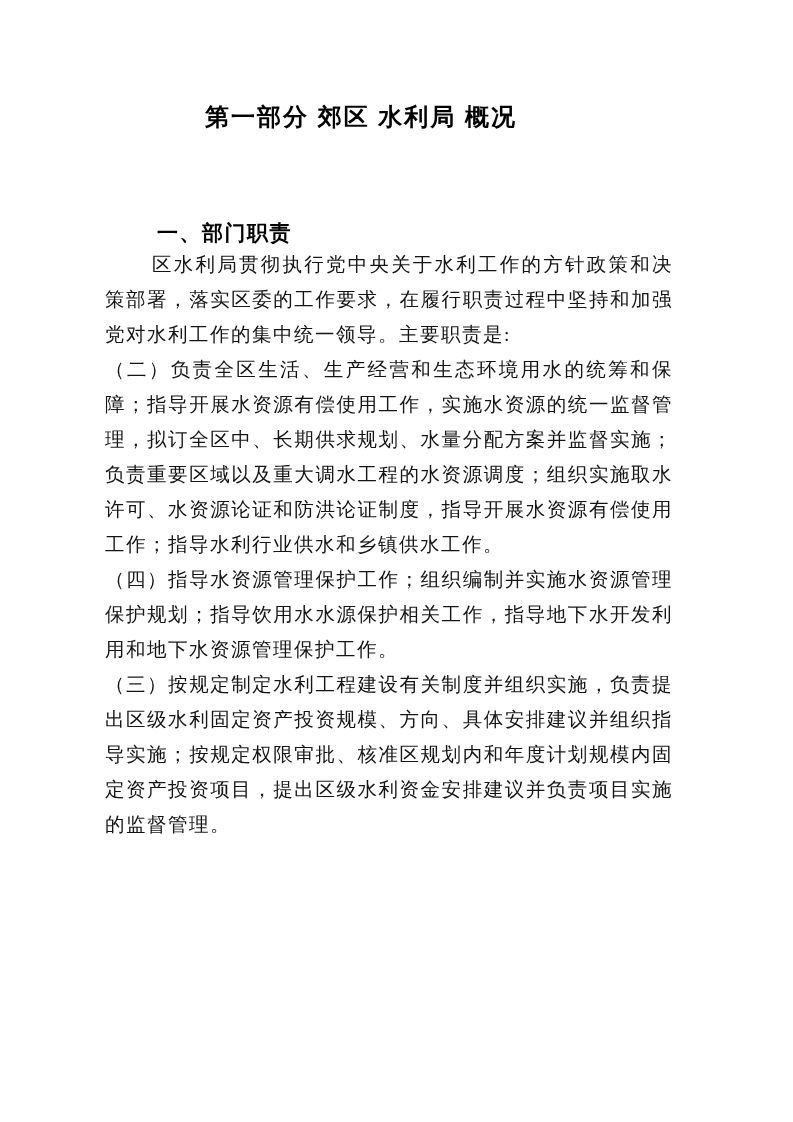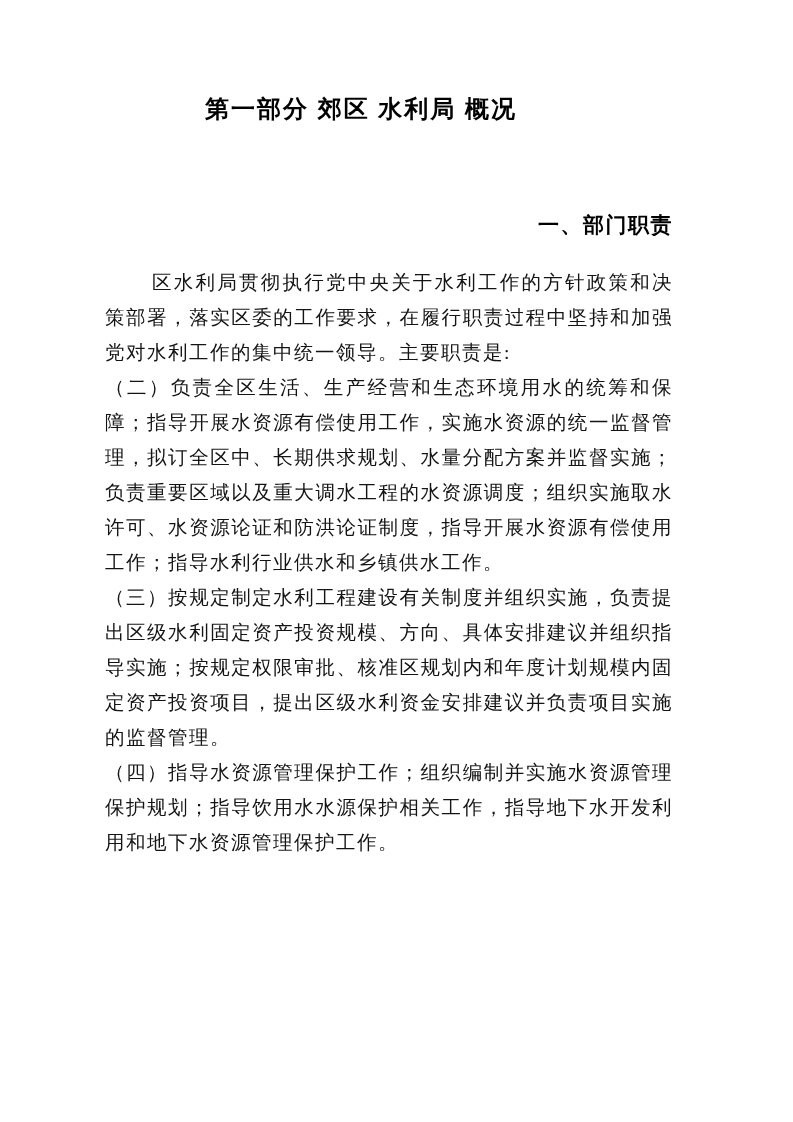--- a/index.html
+++ b/index.html
@@ -11,21 +11,21 @@
     position: relative;
     width: 793px;
     height: 1122px;
     background: #ffffff;
     overflow: hidden;
     color: #111111;
   }
   .content {
     position: absolute;
     left: 105px;
-    top: 0;
+    top: 8px;
     width: 568px;
   }
   .doc-title {
     margin: 92px 0 0 0;
     padding-right: 56px;
     font-family: "Liberation Sans", sans-serif;
     font-weight: 700;
     font-size: 24px;
     line-height: 34px;
     letter-spacing: 2px;
@@ -34,24 +34,22 @@
     white-space: pre;
   }
   .section-heading {
     margin: 84px 0 0 52px;
     font-family: "Liberation Sans", sans-serif;
     font-weight: 700;
     font-size: 21px;
     line-height: 29px;
     letter-spacing: 1.5px;
     color: #000000;
-    text-align: right;
   }
   .doc-body {
-    margin-top: 26px;
     font-family: "Liberation Serif", serif;
     font-size: 19.5px;
     line-height: 35px;
     letter-spacing: 1.5px;
     text-align: justify;
     color: #141414;
   }
   .doc-body p {
     margin: 0;
     padding: 0;
@@ -65,17 +63,17 @@
 
 <div class="page">
   <div class="content">
     <h1 class="doc-title">第一部分 郊区 水利局 概况</h1>
 
     <h2 class="section-heading">一、部门职责</h2>
 
     <div class="doc-body">
       <p class="first-indent">区水利局贯彻执行党中央关于水利工作的方针政策和决策部署，落实区委的工作要求，在履行职责过程中坚持和加强党对水利工作的集中统一领导。主要职责是:</p>
       <p>（二）负责全区生活、生产经营和生态环境用水的统筹和保障；指导开展水资源有偿使用工作，实施水资源的统一监督管理，拟订全区中、长期供求规划、水量分配方案并监督实施；负责重要区域以及重大调水工程的水资源调度；组织实施取水许可、水资源论证和防洪论证制度，指导开展水资源有偿使用工作；指导水利行业供水和乡镇供水工作。</p>
+      <p>（四）指导水资源管理保护工作；组织编制并实施水资源管理保护规划；指导饮用水水源保护相关工作，指导地下水开发利用和地下水资源管理保护工作。</p>
       <p>（三）按规定制定水利工程建设有关制度并组织实施，负责提出区级水利固定资产投资规模、方向、具体安排建议并组织指导实施；按规定权限审批、核准区规划内和年度计划规模内固定资产投资项目，提出区级水利资金安排建议并负责项目实施的监督管理。</p>
-      <p>（四）指导水资源管理保护工作；组织编制并实施水资源管理保护规划；指导饮用水水源保护相关工作，指导地下水开发利用和地下水资源管理保护工作。</p>
     </div>
   </div>
 </div>
 
 </body></html>

